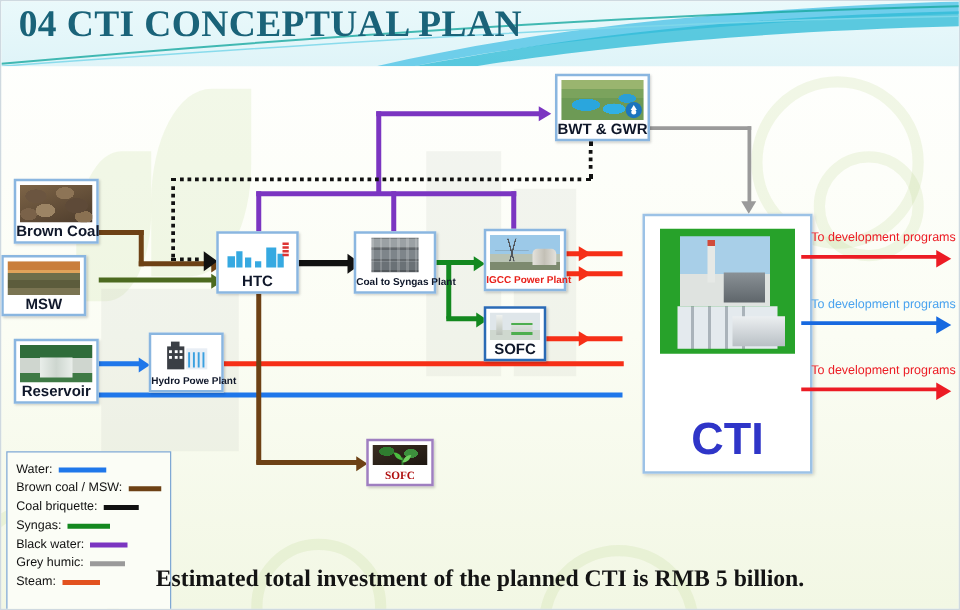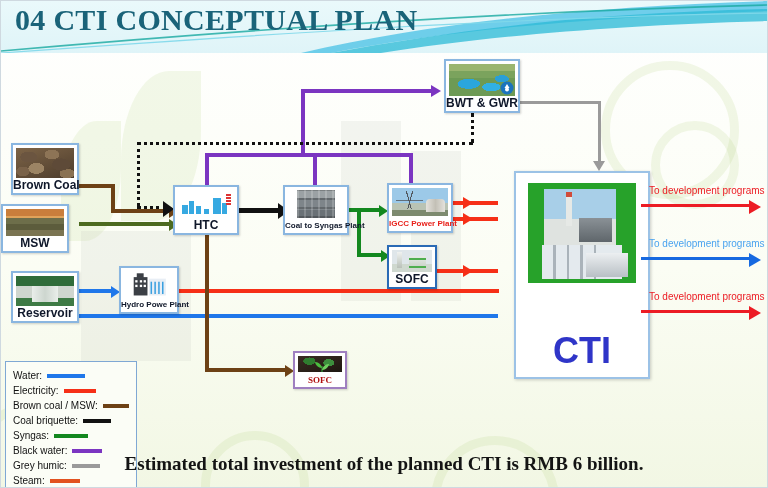--- a/index.html
+++ b/index.html
@@ -340,24 +340,20 @@
   <div class="outlbl" style="left:648px;top:290px;color:#ec1c24;">To development programs</div>
   <div class="outline" style="left:640px;top:309px;width:112px;background:#ec1c24;"></div>
   <div class="arw arw-r" style="left:748px;top:305px;border-left:12px solid #ec1c24;border-top-width:7px;border-bottom-width:7px;"></div>
 
   <div id="legend">
     <div class="lgrow">
       <span class="lgtxt">Water:</span>
       <span class="lgln" style="width:38px;background:#1f77ea;"></span>
     </div>
     <div class="lgrow">
-      <span class="lgtxt">Electricity:</span>
-      <span class="lgln" style="width:32px;background:#f62f17;"></span>
-    </div>
-    <div class="lgrow">
       <span class="lgtxt">Brown coal / MSW:</span>
       <span class="lgln" style="width:26px;background:#6d4115;"></span>
     </div>
     <div class="lgrow">
       <span class="lgtxt">Coal briquette:</span>
       <span class="lgln" style="width:28px;background:#111;"></span>
     </div>
     <div class="lgrow">
       <span class="lgtxt">Syngas:</span>
       <span class="lgln" style="width:34px;background:#13881f;"></span>
@@ -369,15 +365,15 @@
     <div class="lgrow">
       <span class="lgtxt">Grey humic:</span>
       <span class="lgln" style="width:28px;background:#9a9a9a;"></span>
     </div>
     <div class="lgrow">
       <span class="lgtxt">Steam:</span>
       <span class="lgln" style="width:30px;background:#e2521f;"></span>
     </div>
   </div>
 
-  <div id="statement">Estimated total investment of the planned CTI  is RMB 6 billion.</div>
+  <div id="statement">Estimated total investment of the planned CTI  is RMB 5 billion.</div>
 
 </div>
 
 </body></html>

